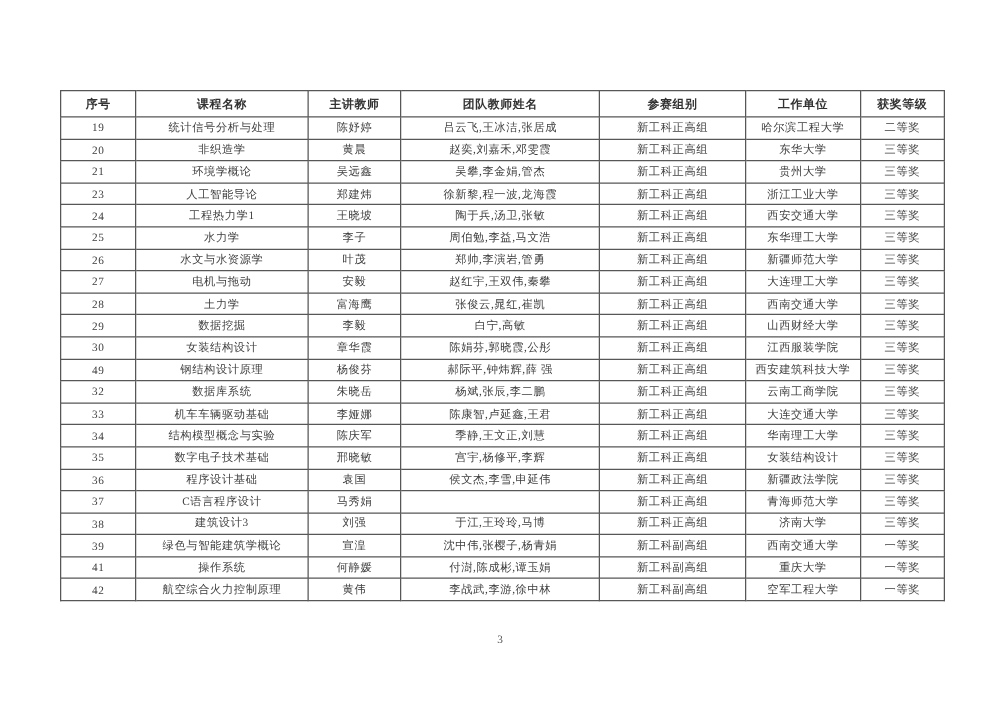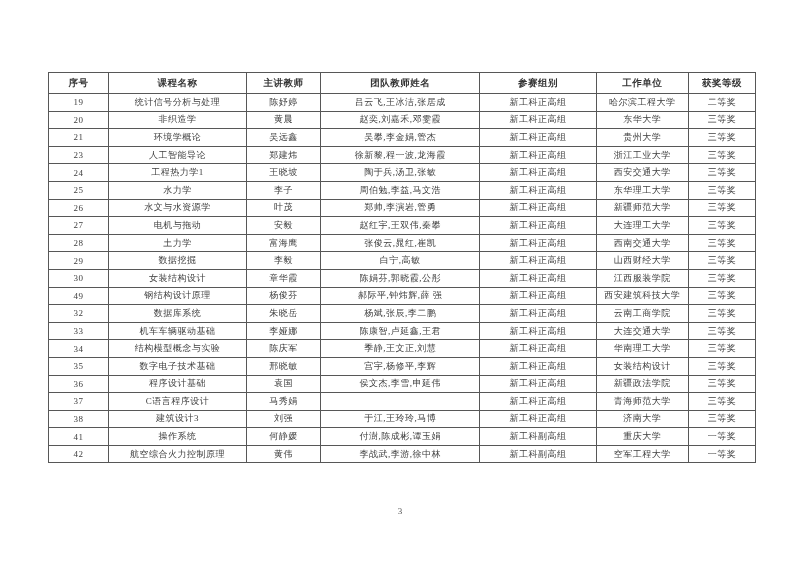--- a/index.html
+++ b/index.html
@@ -251,20 +251,29 @@
         <tr>
           <td>38</td>
           <td>建筑设计3</td>
           <td>刘强</td>
           <td>于江,王玲玲,马博</td>
           <td>新工科正高组</td>
           <td>济南大学</td>
           <td>三等奖</td>
         </tr>
         <tr>
+          <td>39</td>
+          <td>绿色与智能建筑学概论</td>
+          <td>宣湟</td>
+          <td>沈中伟,张樱子,杨青娟</td>
+          <td>新工科副高组</td>
+          <td>西南交通大学</td>
+          <td>一等奖</td>
+        </tr>
+        <tr>
           <td>41</td>
           <td>操作系统</td>
           <td>何静媛</td>
           <td>付澍,陈成彬,谭玉娟</td>
           <td>新工科副高组</td>
           <td>重庆大学</td>
           <td>一等奖</td>
         </tr>
         <tr>
           <td>42</td>

